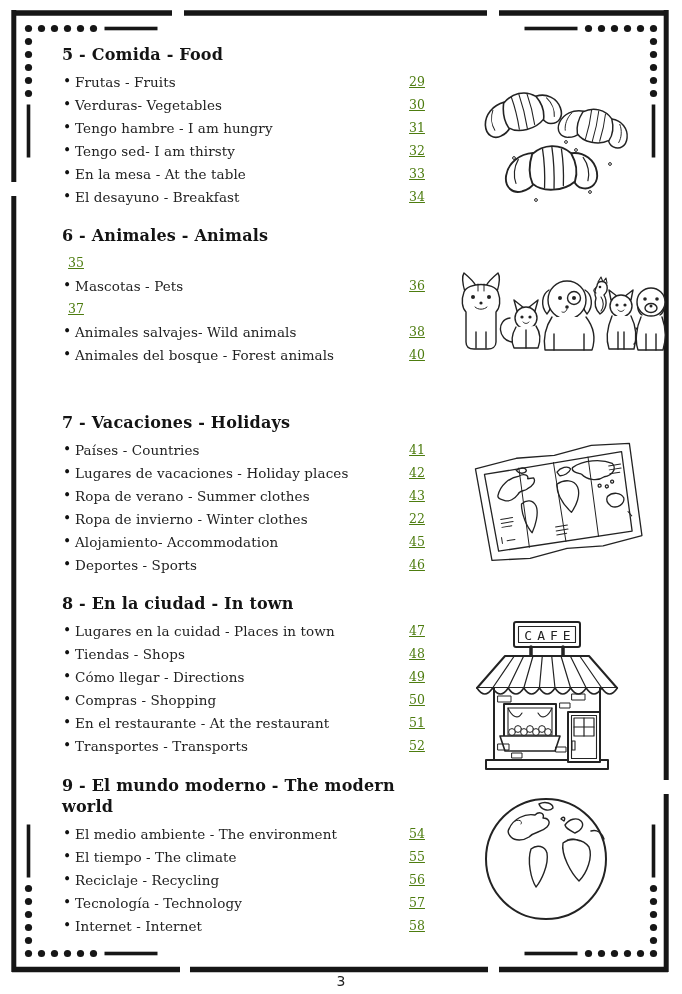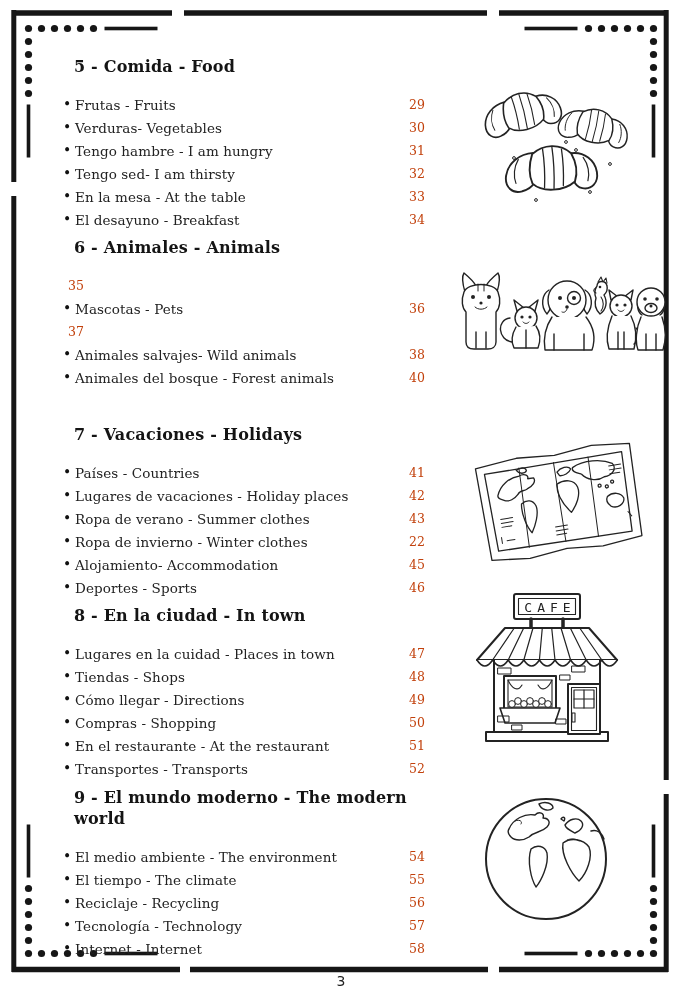--- a/index.html
+++ b/index.html
@@ -4,30 +4,30 @@
 <style>
   html,body{margin:0;padding:0;background:#fff;}
   .page{
     position:relative;width:682px;height:994px;background:#ffffff;
     font-family:"DejaVu Serif","Liberation Serif",serif;color:#1b1b1b;overflow:hidden;
   }
   .frame{position:absolute;left:0;top:0;}
   .content{position:absolute;left:58px;top:0;width:377px;}
   .toc-section{position:absolute;left:0;width:377px;}
   .toc-section h2{
-    margin:16px;font-size:16px;line-height:21px;font-weight:bold;color:#141414;
+    margin:4px;font-size:16px;line-height:21px;font-weight:bold;color:#141414;
     letter-spacing:.2px;
   }
-  .rows{margin-top:16px;}
+  .rows{margin-top:5px;}
   .row{
     display:flex;align-items:center;height:23px;font-size:13.5px;color:#222;
   }
   .lbl{flex:1;padding-left:17px;position:relative;letter-spacing:.1px;}
   .lbl::before{content:"•";position:absolute;left:5px;top:-1px;font-size:14px;color:#111;}
-  .pg{width:36px;text-align:center;font-size:12.5px;color:#c2410c;}
+  .pg{width:36px;text-align:center;font-size:12.5px;color:#4d7c0f;text-decoration:underline;}
   .illus{position:absolute;}
   .pagenum{
     position:absolute;left:0;top:973px;width:682px;text-align:center;
     font-family:"DejaVu Sans","Liberation Sans",sans-serif;font-size:14px;color:#222;
   }
   svg .ink{stroke:#232323;fill:none;stroke-linecap:round;stroke-linejoin:round;}
   svg .inkf{stroke:#232323;fill:#ffffff;stroke-linecap:round;stroke-linejoin:round;}
   .cafe-sign-text{
     font-family:"DejaVu Sans Mono","Liberation Mono",monospace;
     font-size:13px;letter-spacing:5px;fill:#232323;
@@ -319,21 +319,21 @@
         <g stroke-width="1">
           <path d="M33,80 H45 M33,84 H45 M33,88 H43"></path>
           <path d="M86,96 H98 M86,100 H98 M86,104 H96"></path>
           <path d="M148,44 H160 M148,48 H160 M148,52 H158"></path>
           <path d="M31,98 L31,104 M36,102 H44"></path>
         </g>
       </g>
     </svg>
   </div>
 
-  <div class="illus" style="left:468px;top:589px">
+  <div class="illus" style="left:468px;top:617px">
     <svg width="158" height="157" viewBox="0 0 158 157">
       <rect class="inkf" x="46" y="5" width="66" height="25" rx="2" stroke-width="2"></rect>
       <rect class="ink" x="50.5" y="9.5" width="57" height="16" stroke-width="1.1"></rect>
       <text class="cafe-sign-text" x="82" y="22.5" text-anchor="middle">CAFE</text>
       <path class="ink" stroke-width="3.5" d="M63,30 L63,39 M95,30 L95,39"></path>
       <path class="inkf" stroke-width="2" d="M37,39 L121,39 L149,71 L9,71 Z"></path>
       <g class="ink" stroke-width="1.2">
         <path d="M46.3,39 L24.6,71"></path>
           <path d="M55.7,39 L40.2,71"></path>
           <path d="M65,39 L55.8,71"></path>

